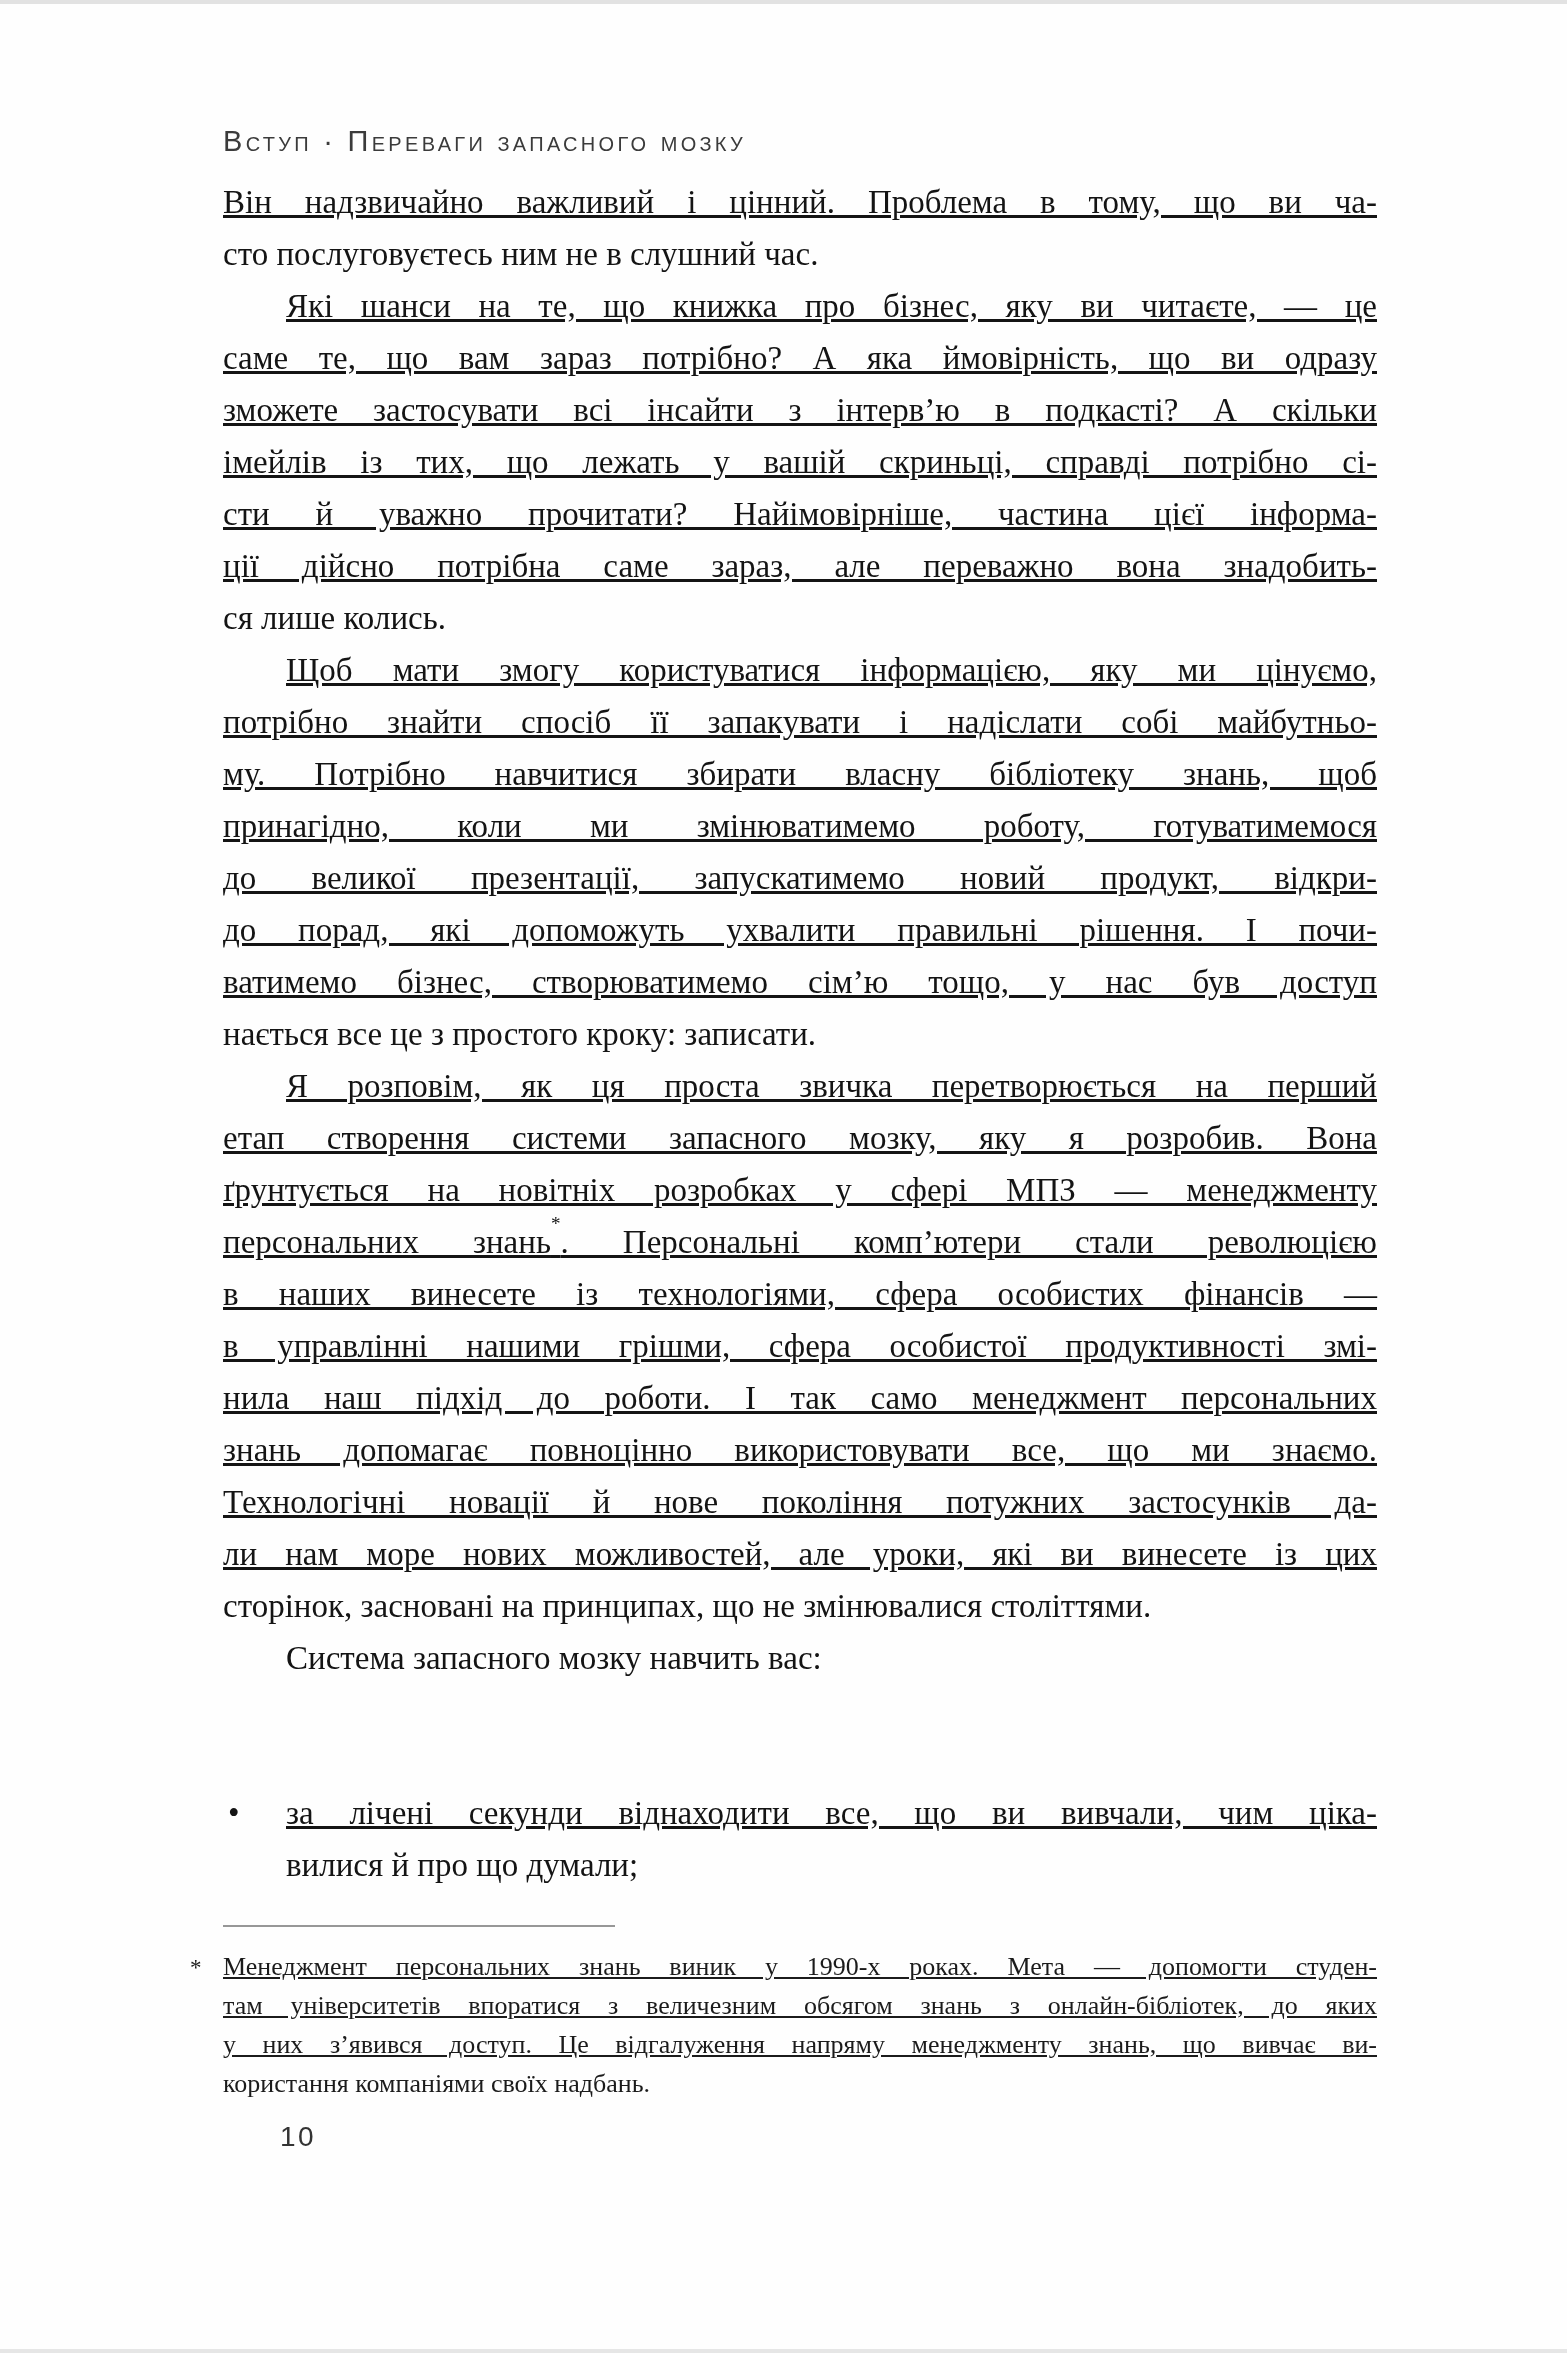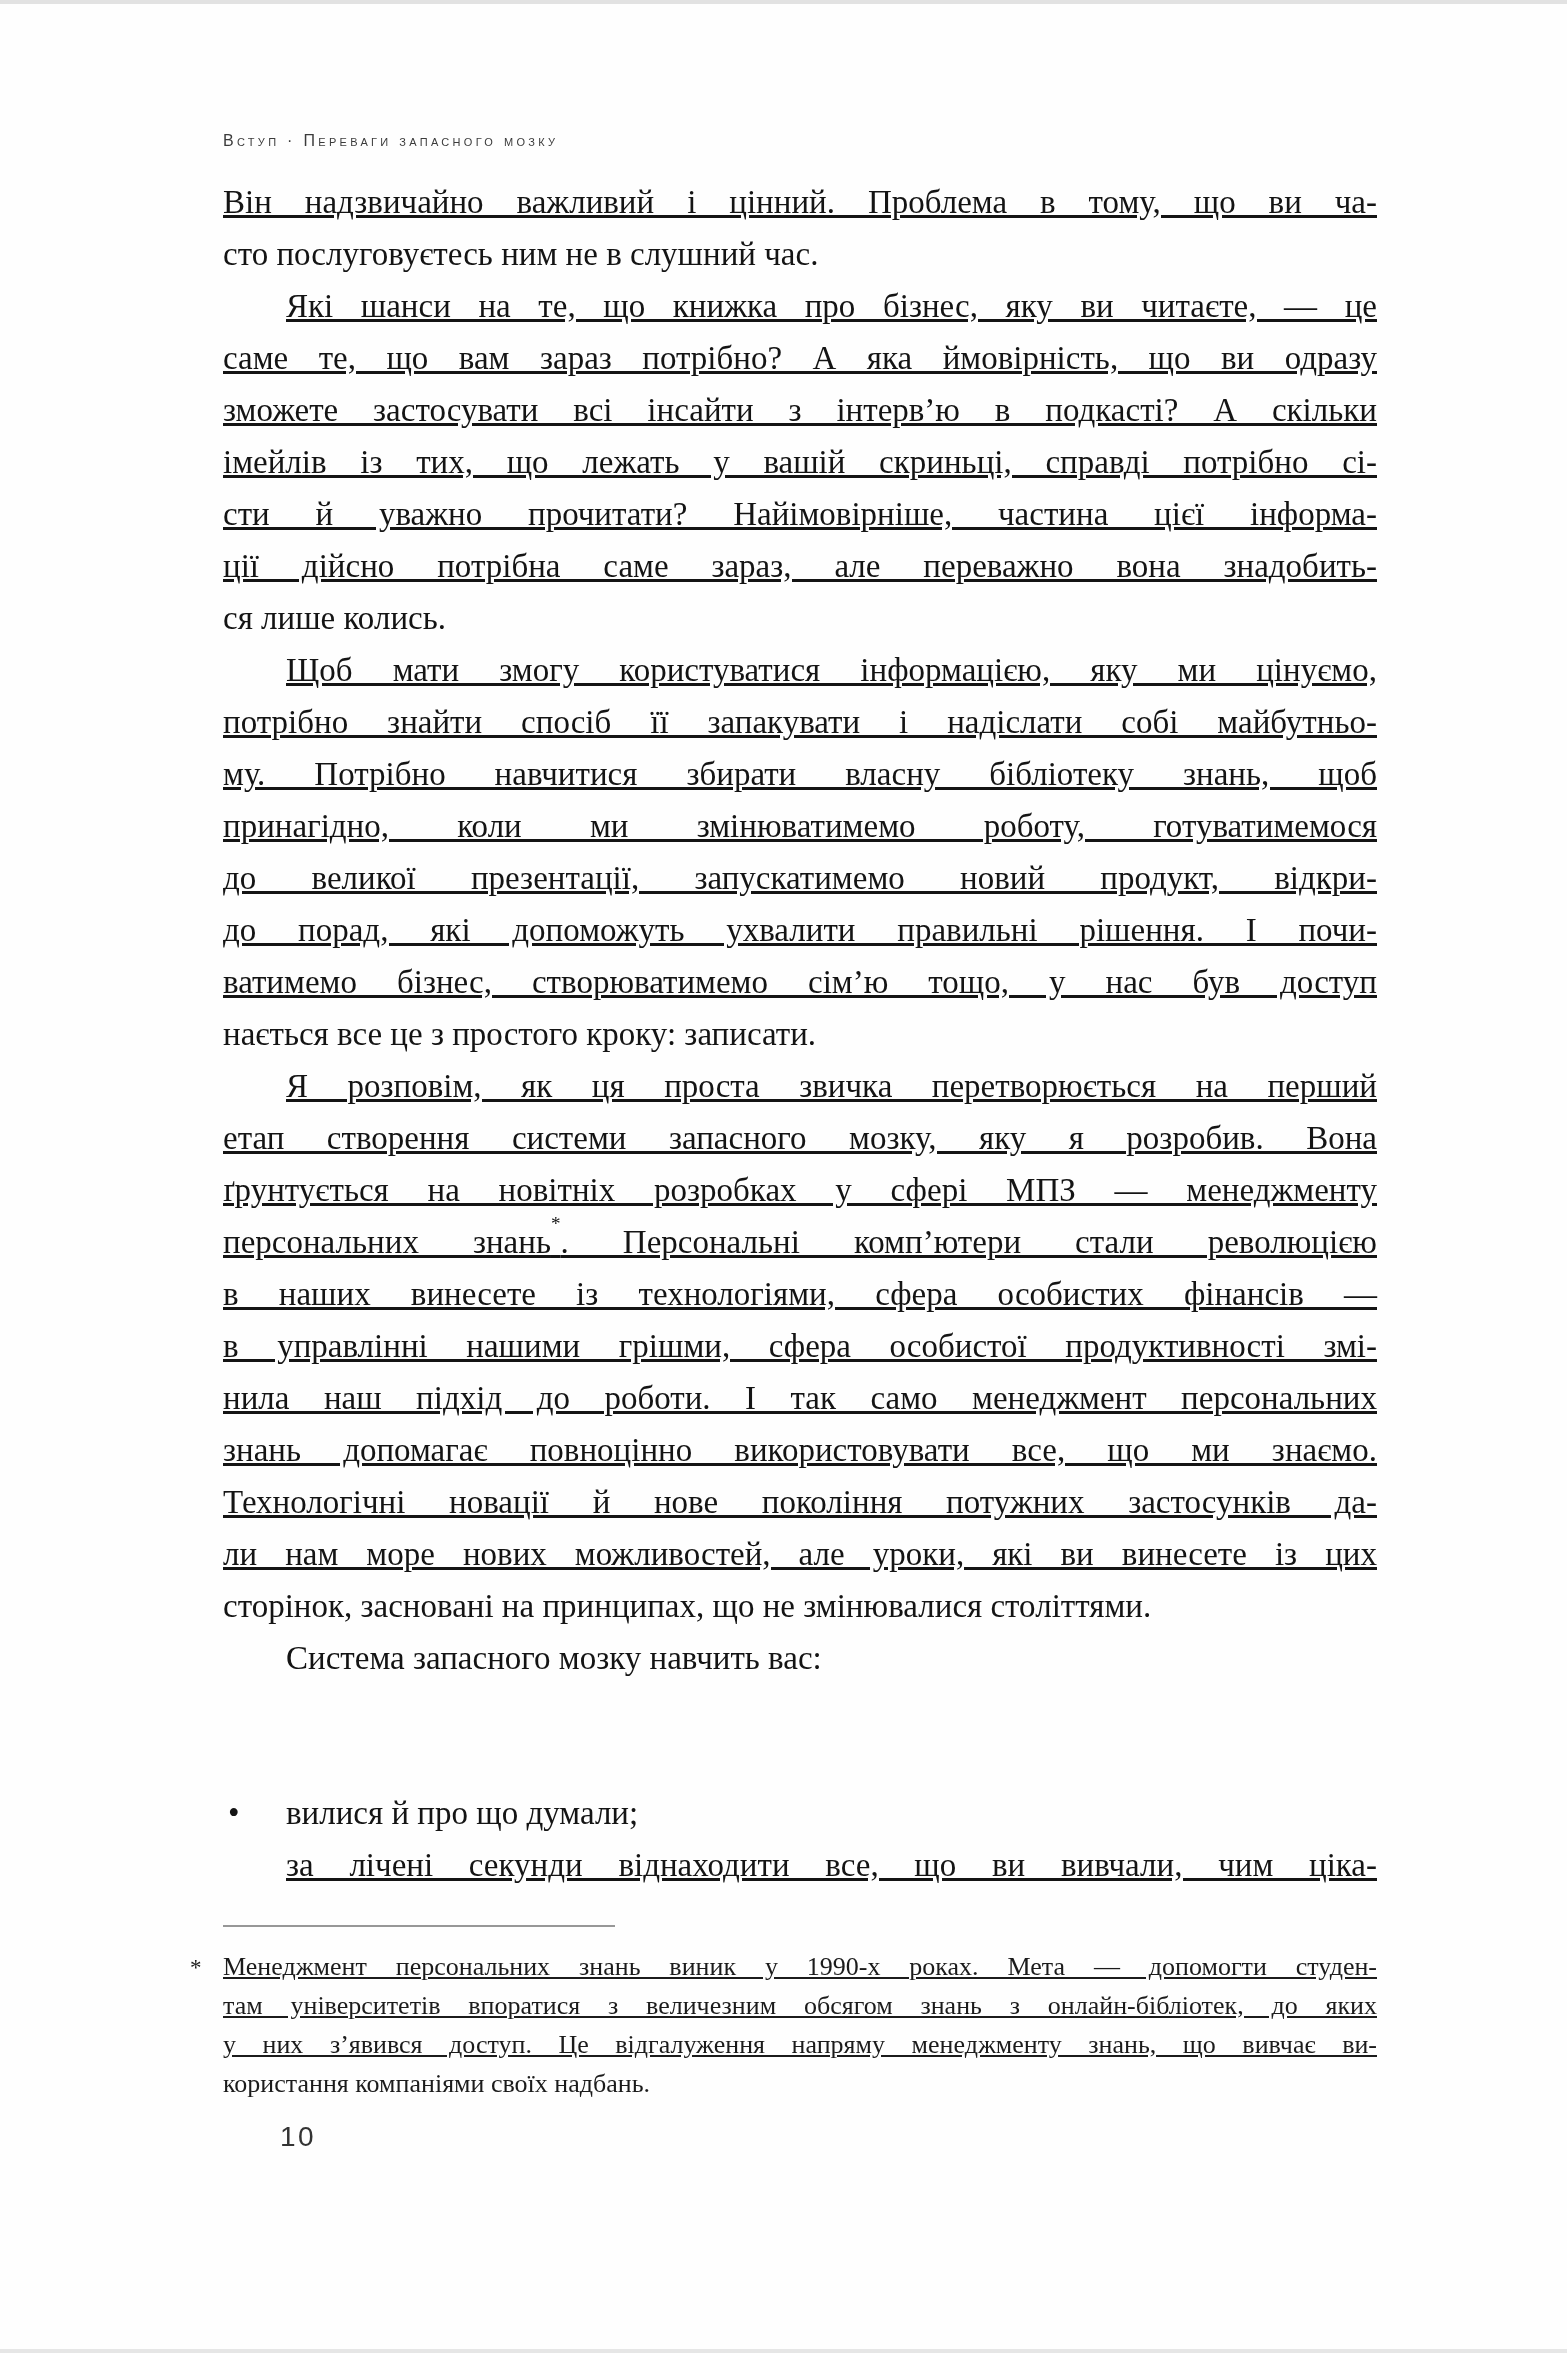--- a/index.html
+++ b/index.html
@@ -14,21 +14,21 @@
   .page-edge-top { position: absolute; top: 0; left: 0; right: 0; height: 4.1px; background: #e2e2e2; }
   .page-edge-bottom { position: absolute; bottom: 0; left: 0; right: 0; height: 4.9px; background: #e6e6e6; }
 
   .text-column { position: absolute; left: 223px; top: 0; width: 1154px; }
 
   .running-head {
     margin-top: 127px;
     font-family: "Liberation Sans", sans-serif;
     font-variant: small-caps;
     letter-spacing: 3.3px;
-    font-size: 16px;
+    font-size: 29px;
     line-height: 28px;
     color: #3b3b3b;
   }
 
   .body-block {
     margin-top: 21px;
     font-size: 33px;
     line-height: 52px;
     color: #141414;
   }
@@ -117,22 +117,22 @@
         </div>
         <div class="paragraph">
           <div class="line last indent">Система запасного мозку навчить вас:</div>
         </div>
       </div>
 
     <div class="bullet-list" id="bullets">
         <div class="bullet-item">
           <span class="bullet-marker">•</span>
           <div class="bullet-lines">
+            <div class="line fill">за лічені секунди віднаходити все, що ви вивчали, чим ціка-</div>
             <div class="line last">вилися й про що думали;</div>
-            <div class="line fill">за лічені секунди віднаходити все, що ви вивчали, чим ціка-</div>
           </div>
         </div>
       </div>
 
     <div class="footnote-separator"></div>
 
     <div class="footnote">
       <span class="footnote-marker" id="footnote-marker">*</span>
       <div id="footnote-lines">
           <div class="line fill">Менеджмент персональних знань виник у 1990-х роках. Мета — допомогти студен-</div>

